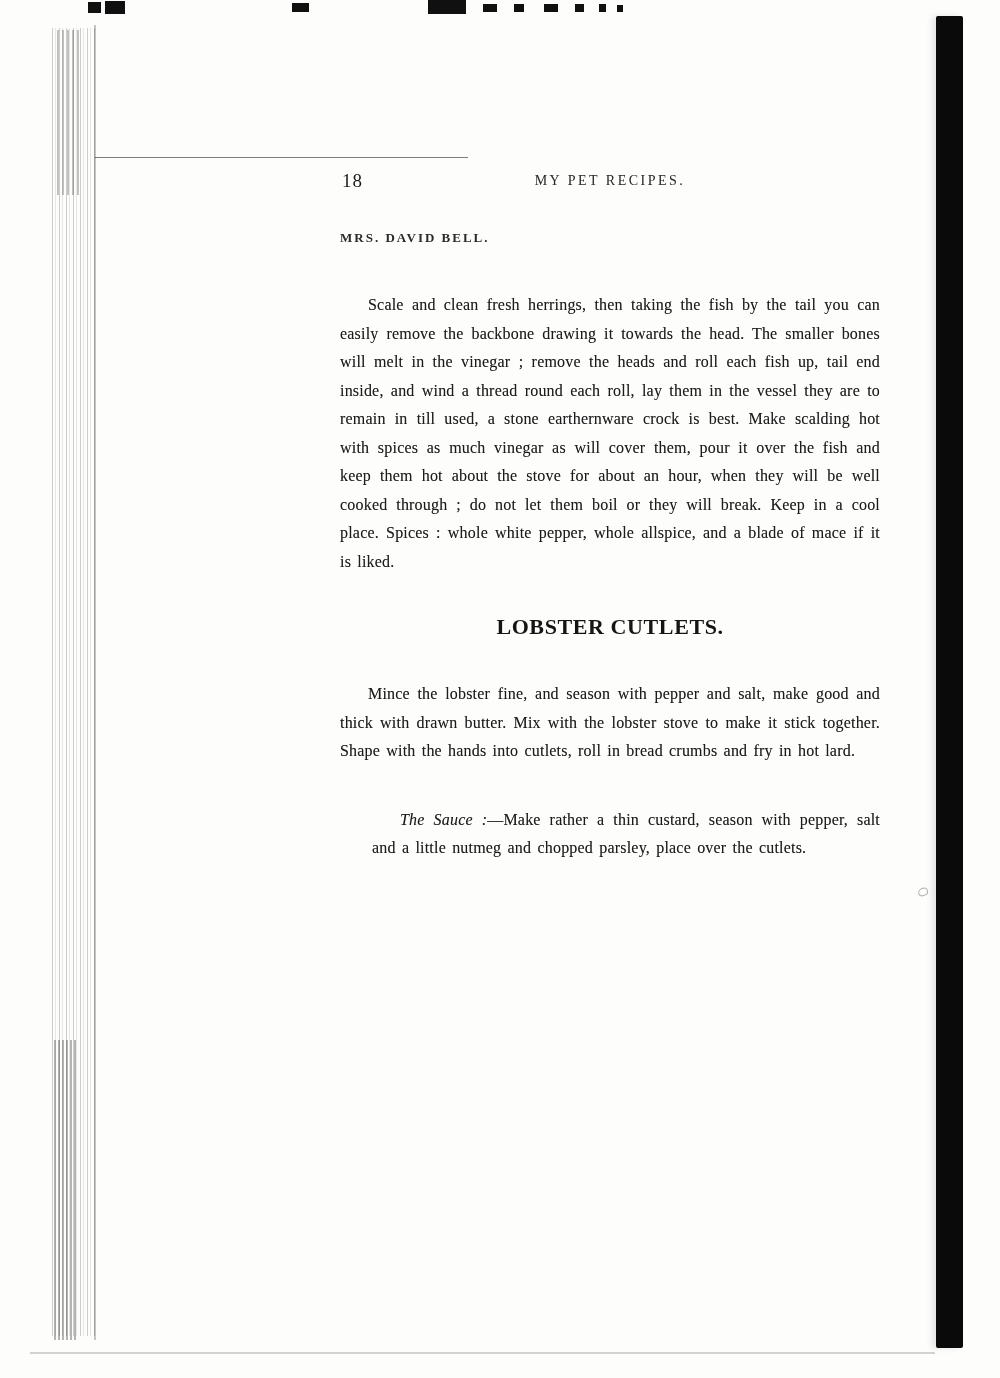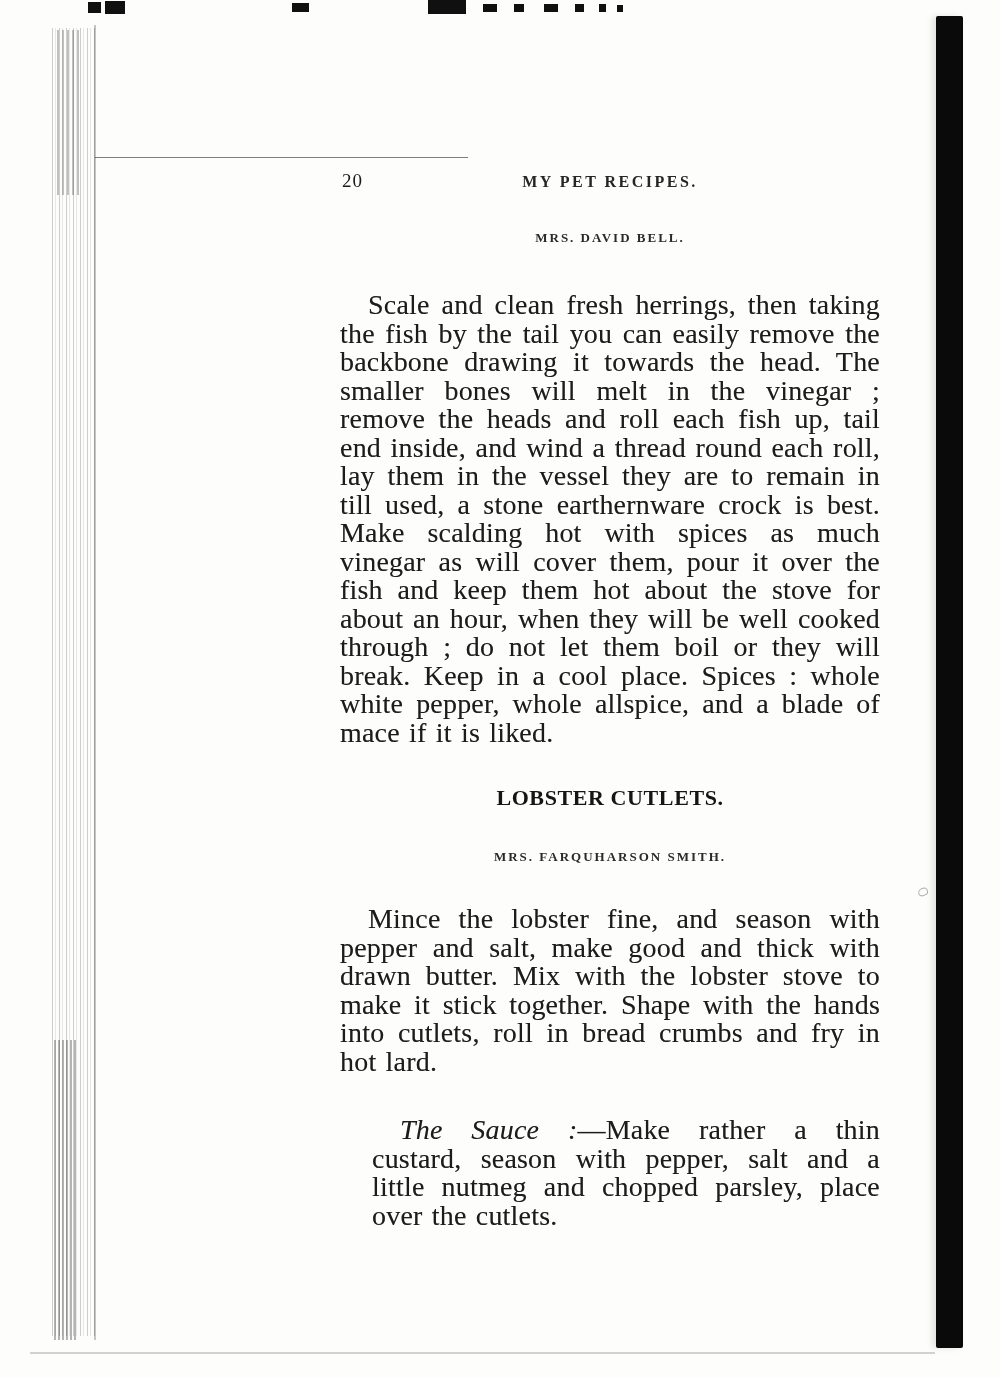--- a/index.html
+++ b/index.html
@@ -79,42 +79,42 @@
     position:absolute; left:340px; top:170px; width:540px;
   }
 
   .running-header { position:relative; height:22px; }
   .page-num {
     position:absolute; left:2px; top:0;
     font-size:19px; letter-spacing:1px;
   }
   .running-title {
     display:block; text-align:center;
-    font-size:16px; letter-spacing:2.5px; font-weight:bold;
+    font-size:14px; letter-spacing:2.5px; font-weight:normal;
     color:#262626; padding-top:3px;
   }
 
   .recipe-title {
     margin-top:32px;
     text-align:center;
     font-size:22px; font-weight:bold; letter-spacing:0.6px;
     color:#151515;
   }
   .recipe:nth-of-type(2) .recipe-title { margin-top:38px; }
 
   .attribution {
     margin-top:38px;
-    text-align:center;
+    text-align:left;
     font-size:13px; font-weight:bold; letter-spacing:2px;
     color:#2a2a2a;
   }
 
   .body-para {
     margin-top:45px;
-    font-size:28px; line-height:28.5px;
+    font-size:16px; line-height:28.5px;
     text-align:justify;
     text-indent:28px;
     word-spacing:2px; letter-spacing:0.2px;
     color:#1c1c1c;
     text-shadow:0 0 0.4px rgba(0,0,0,0.35);
   }
   .recipe:nth-of-type(2) .body-para { margin-top:40px; }
   .body-para.sauce { margin-top:10px;margin-left:32px; }
   .sauce-lead { font-style:italic; }
 </style>
@@ -139,30 +139,29 @@
   <div class="left-blotch-bottom"></div>
   <div class="page-crease"></div>
   <div class="header-rule"></div>
   <div class="bottom-rule"></div>
   <div class="spine-bar"></div>
   <div class="speck"></div>
 
   <main class="content">
 
     <header class="running-header">
-      <span class="page-num">20</span>
+      <span class="page-num">18</span>
       <span class="running-title">MY PET RECIPES.</span>
     </header>
 
     <section class="recipe">
       <div class="attribution">MRS. DAVID BELL.</div>
       <p class="body-para">Scale and clean fresh herrings, then taking the fish by the tail you can easily remove the backbone drawing it towards the head.  The smaller bones will melt in the vinegar ; remove the heads and roll each fish up, tail end inside, and wind a thread round each roll, lay them in the vessel they are to remain in till used, a stone earthernware crock is best.  Make scalding hot with spices as much vinegar as will cover them, pour it over the fish and keep them hot about the stove for about an hour, when they will be well cooked through ; do not let them boil or they will break.  Keep in a cool place.  Spices : whole white pepper, whole allspice, and a blade of mace if it is liked.</p>
     </section>
 
     <section class="recipe">
       <h1 class="recipe-title">LOBSTER CUTLETS.</h1>
-      <div class="attribution">MRS. FARQUHARSON SMITH.</div>
       <p class="body-para">Mince the lobster fine, and season with pepper and salt, make good and thick with drawn butter.  Mix with the lobster stove to make it stick together. Shape with the hands into cutlets, roll in bread crumbs and fry in hot lard.</p>
       <p class="body-para sauce"><em class="sauce-lead">The Sauce :</em><span>—Make rather a thin custard, season with pepper, salt and a little nutmeg and chopped parsley, place over the cutlets.</span></p>
     </section>
 
   </main>
 </div>
 
 </body></html>

